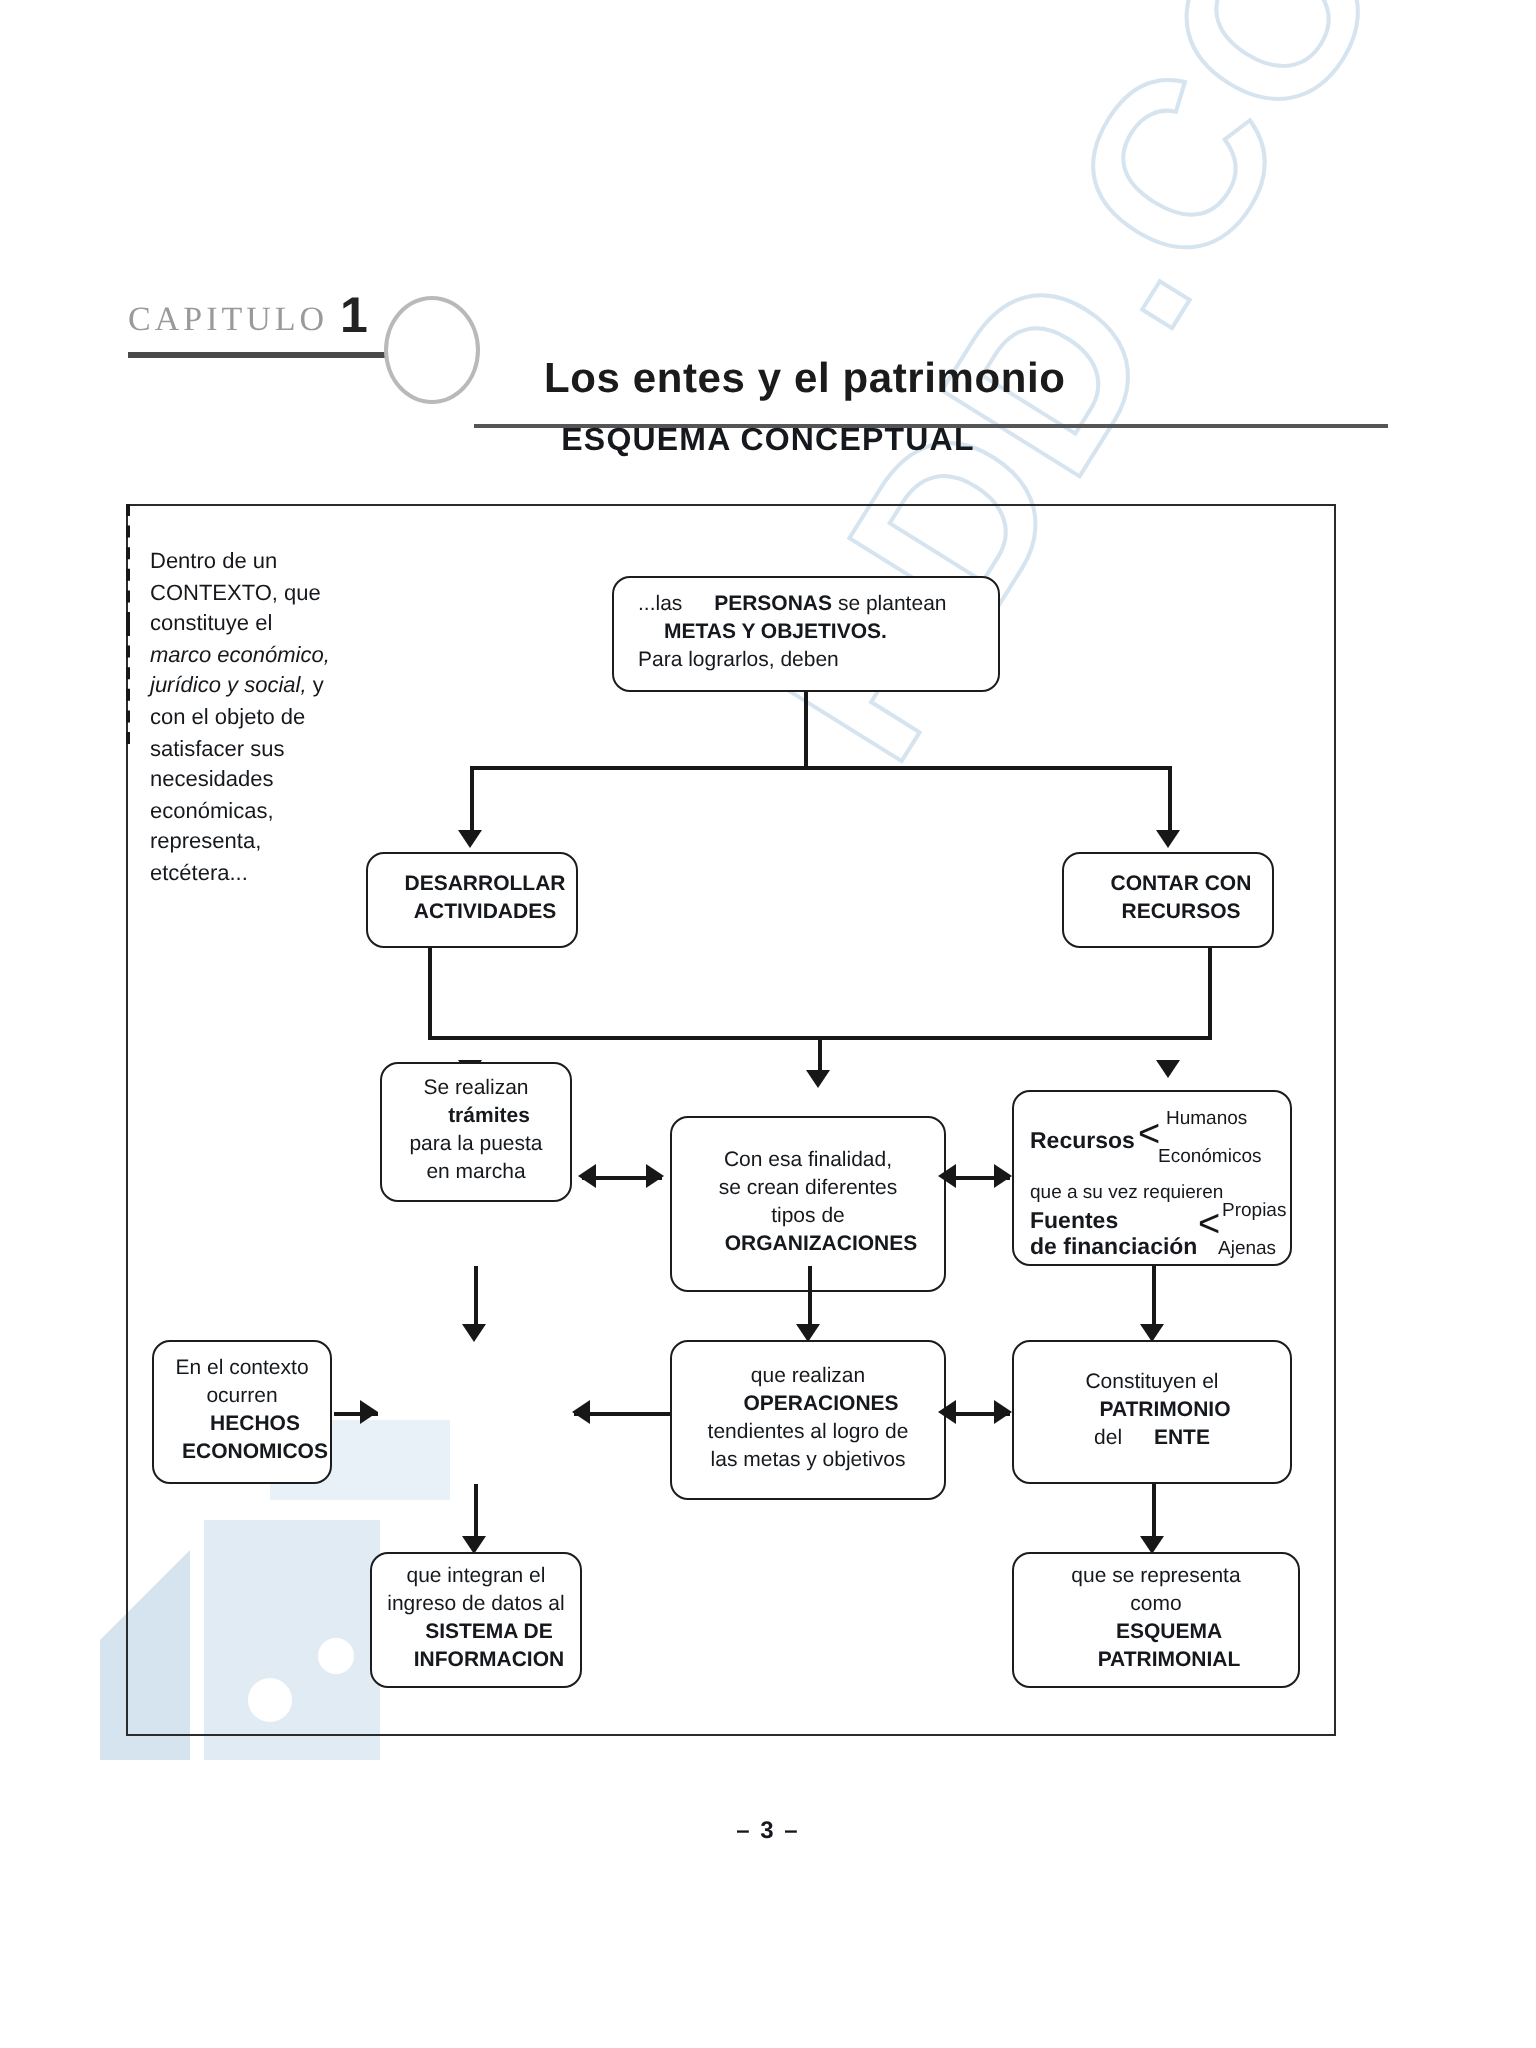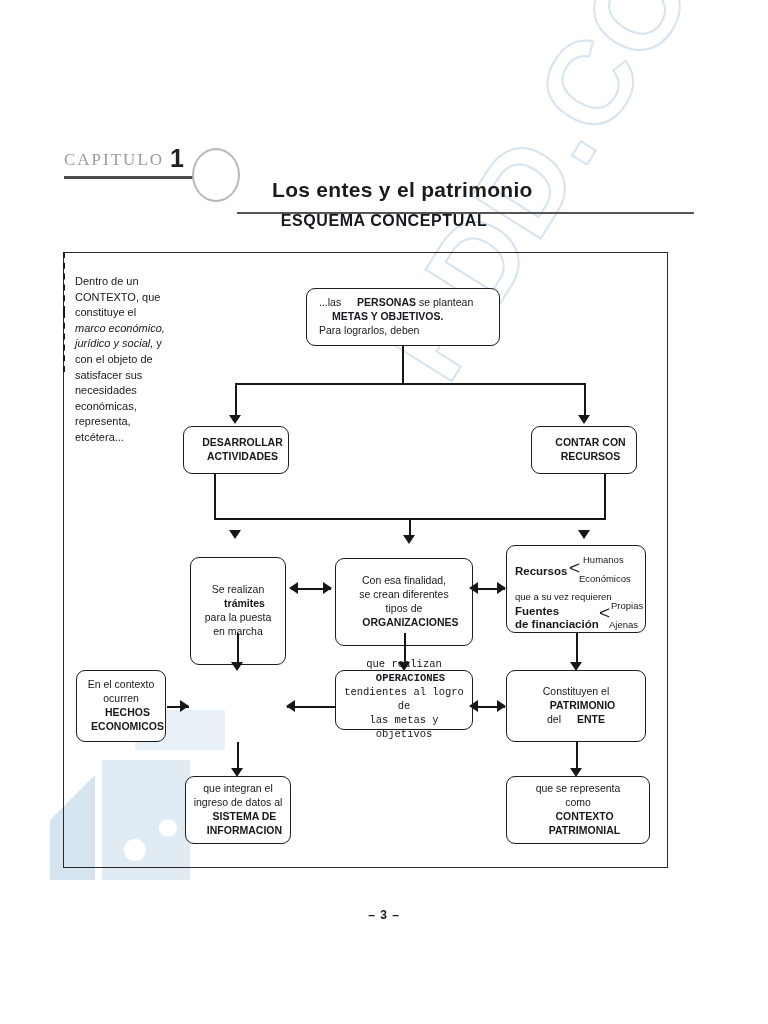--- a/index.html
+++ b/index.html
@@ -139,21 +139,21 @@
     <div class="ar-d" style="left:166px;top:278px;"></div>
     <div class="dv" style="left:521px;top:222px;height:60px;"></div>
     <div class="ar-d" style="left:515px;top:278px;"></div>
 
     <div class="ln vl" style="left:151px;top:222px;height:46px;"></div>
     <div class="ln hl" style="left:151px;top:266px;width:392px;"></div>
     <div class="ln vl" style="left:541px;top:222px;height:46px;"></div>
     <div class="ln vl" style="left:346px;top:266px;height:22px;"></div>
     <div class="ar-d" style="left:340px;top:283px;"></div>
 
-    <div class="bx" style="left:127px;top:305px;width:96px;height:108px;">
+    <div class="bx" style="left:127px;top:279px;width:96px;height:70px;">
       <div><span>Se realizan</span><br>
            <b>trámites</b><br>
            <span>para la puesta</span><br>
            <span>en marcha</span></div>
     </div>
 
     <div class="bx" style="left:272px;top:293px;width:138px;height:88px;margin-top:13px;">
       <div><span>Con esa finalidad,</span><br>
            <span>se crean diferentes</span><br>
            <span>tipos de</span><br>
@@ -191,21 +191,21 @@
     <div class="ar-d" style="left:507px;top:410px;"></div>
 
     <div class="bx" style="left:13px;top:418px;width:90px;height:72px;">
       <div><span>En el contexto</span><br>
            <span>ocurren</span><br>
            <b>HECHOS</b><br>
            <b>ECONOMICOS</b></div>
     </div>
 
 
-    <div class="bx" style="left:272px;top:418px;width:138px;height:60px;font-family:Liberation Mono, monospace;">
+    <div class="bx" style="left:272px;top:418px;width:138px;height:80px;">
       <div><span>que realizan</span><br>
            <b>OPERACIONES</b><br>
            <span>tendientes al logro de</span><br>
            <span>las metas y objetivos</span></div>
     </div>
 
     <div class="bx" style="left:443px;top:418px;width:140px;height:72px;">
       <div><span>Constituyen el</span><br>
            <b>PATRIMONIO</b><br>
            <span>del </span><b>ENTE</b></div>
@@ -229,19 +229,19 @@
     <div class="bx" style="left:122px;top:524px;width:106px;height:68px;">
       <div><span>que integran el</span><br>
            <span>ingreso de datos al</span><br>
            <b>SISTEMA DE</b><br>
            <b>INFORMACION</b></div>
     </div>
 
     <div class="bx" style="left:443px;top:524px;width:144px;height:68px;align-items:center;">
       <div><span>que se representa</span><br>
            <span>como</span><br>
-           <b>CONTEXTO</b><br>
+           <b>ESQUEMA</b><br>
            <b>PATRIMONIAL</b></div>
     </div>
   </div>
 
   <div class="pagenum">– 3 –</div>
 </div>
 
 </body></html>

